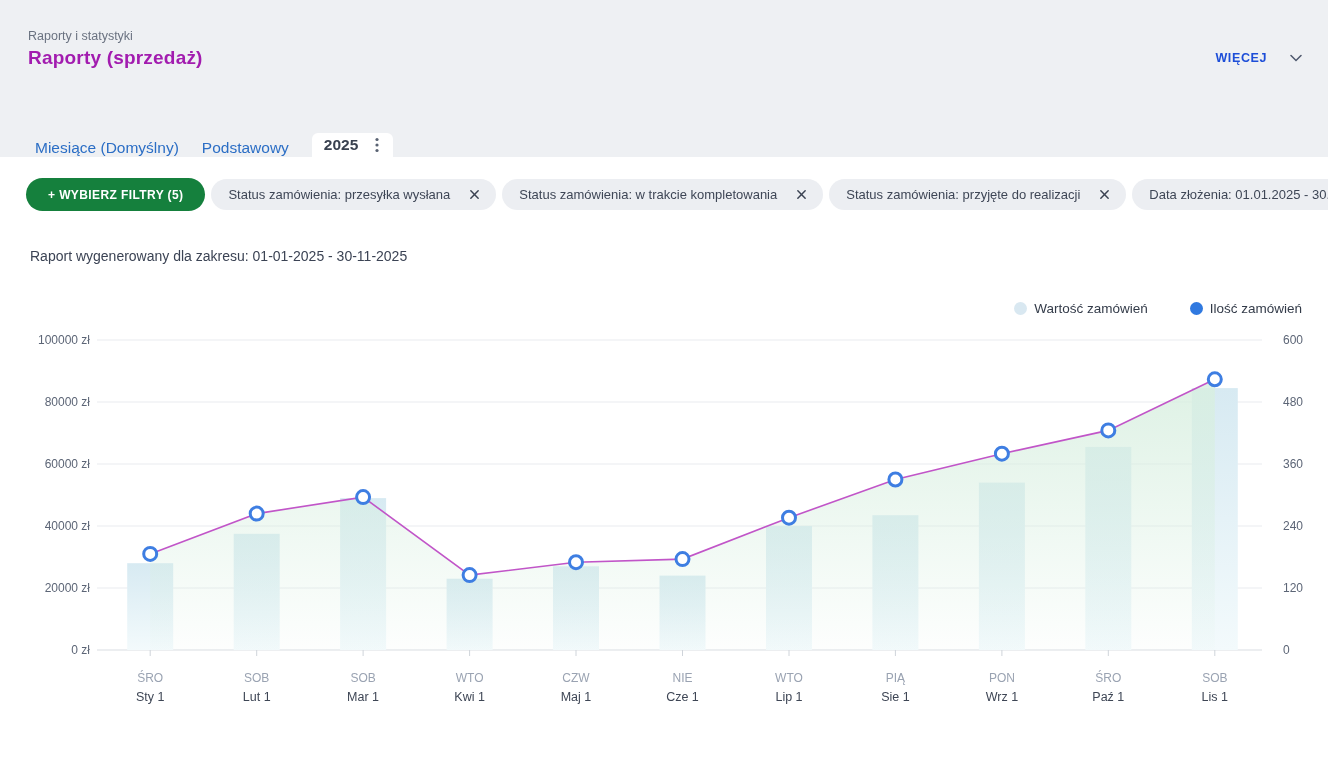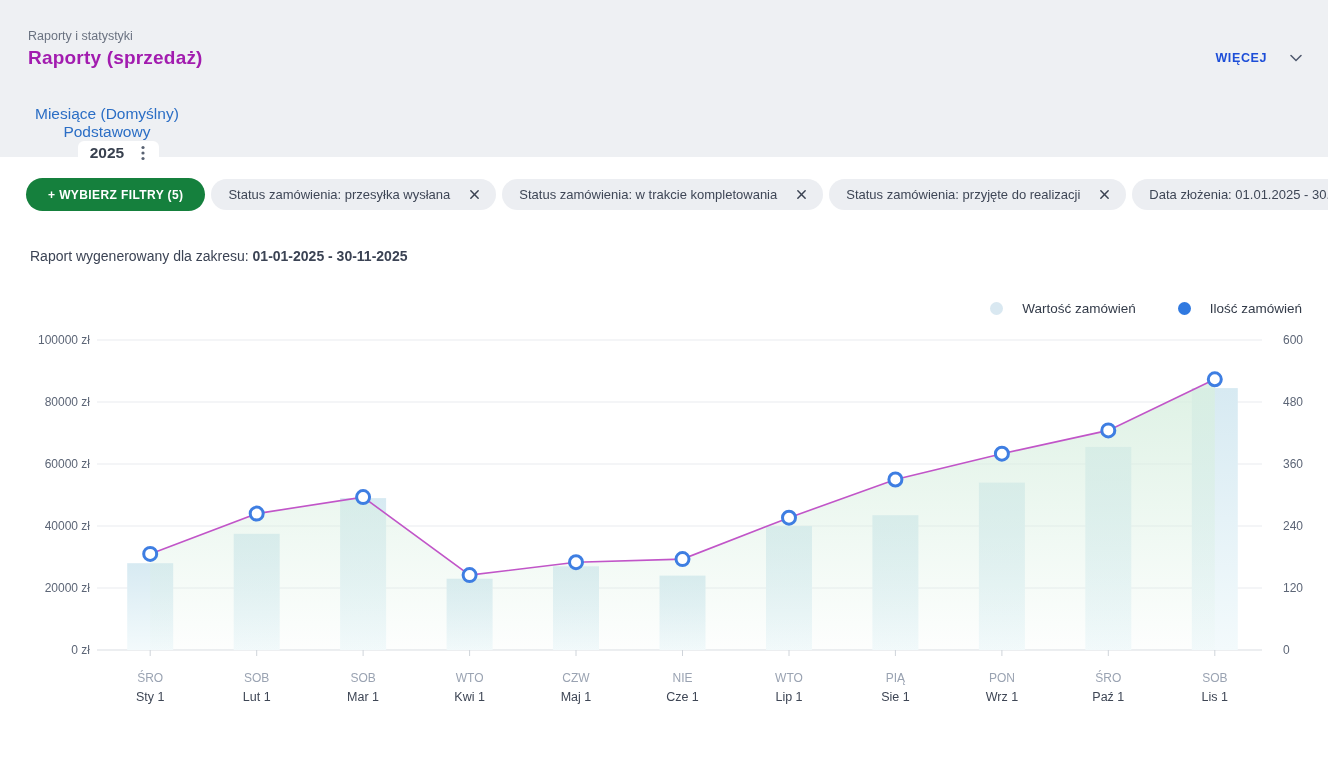--- a/index.html
+++ b/index.html
@@ -9,42 +9,42 @@
 
   
   .topbar { position:absolute; top:0; left:0; width:1328px; height:157px; background:#eef0f3; }
   .breadcrumb { position:absolute; top:29px; left:28px; font-size:12.5px; color:#6a7280; }
   .page-title { position:absolute; top:47px; left:28px; font-size:19px; font-weight:bold; color:#a21caf; letter-spacing:0.2px; }
   .more-btn { position:absolute; top:51px; right:26px; display:flex; align-items:center; gap:23px;
               font-size:12.5px; font-weight:600; letter-spacing:0.6px; color:#1d4ed8; cursor:pointer; }
   .more-btn svg { display:block; }
 
   
-  .tabs { position:absolute; left:0; bottom:0; height:52px; display:flex; align-items:center; padding-left:35px;flex-direction:column; }
+  .tabs { position:absolute; left:0; bottom:0; height:52px; display:flex; align-items:flex-end; padding-left:35px; }
   .tab { display:flex; align-items:center; font-size:15.5px; color:#2b6ec5; margin-right:23px; cursor:pointer; white-space:nowrap; }
   .tab.active { background:#ffffff; border-radius:6px 6px 0 0; padding:0 12px 0 12px; margin-right:0;
                 color:#39414f; font-weight:bold; gap:15px; }
   .tab-dots { display:flex; align-items:center; padding:4px 2px; cursor:pointer; }
 
   
   .filter-row { position:absolute; top:178px; left:26px; display:flex; align-items:center; gap:6px; }
   .filter-btn { height:33px; padding:0 22px; border:none; border-radius:17px; background:#15803d; color:#ffffff;
                 font-family:"Liberation Sans", sans-serif; font-size:12px; font-weight:bold; letter-spacing:0.4px;
                 cursor:pointer; white-space:nowrap; }
   .chip { height:31px; display:flex; align-items:center; gap:17px; padding:0 14px 0 17px; border-radius:16px;
           background:#eceef2; font-size:13px; color:#3e4656; cursor:default; white-space:nowrap; }
   .chip .close { display:flex; align-items:center; cursor:pointer; padding:2px; }
 
   
   .report-line { position:absolute; top:248px; left:30px; font-size:14px; color:#3b4354; }
-  .report-line b { font-weight:bold; }
+  .report-line b { font-weight:normal; }
 
   
   .legend { position:absolute; top:301px; right:26px; display:flex; align-items:center; gap:42px; }
-  .legend-item { display:flex; align-items:center; gap:19px; font-size:13.5px; color:#333b49; cursor:pointer; }
+  .legend-item { display:flex; align-items:center; gap:7px; font-size:13.5px; color:#333b49; cursor:pointer; }
   .legend-dot { width:13px; height:13px; border-radius:50%; background:#d9e8f1; }
 
   
   .chart-wrap { position:absolute; top:330px; left:0; width:1328px; height:400px; }
   .chart-wrap svg { display:block; }
 </style>
 </head>
 <body>
 
 <div class="page">

